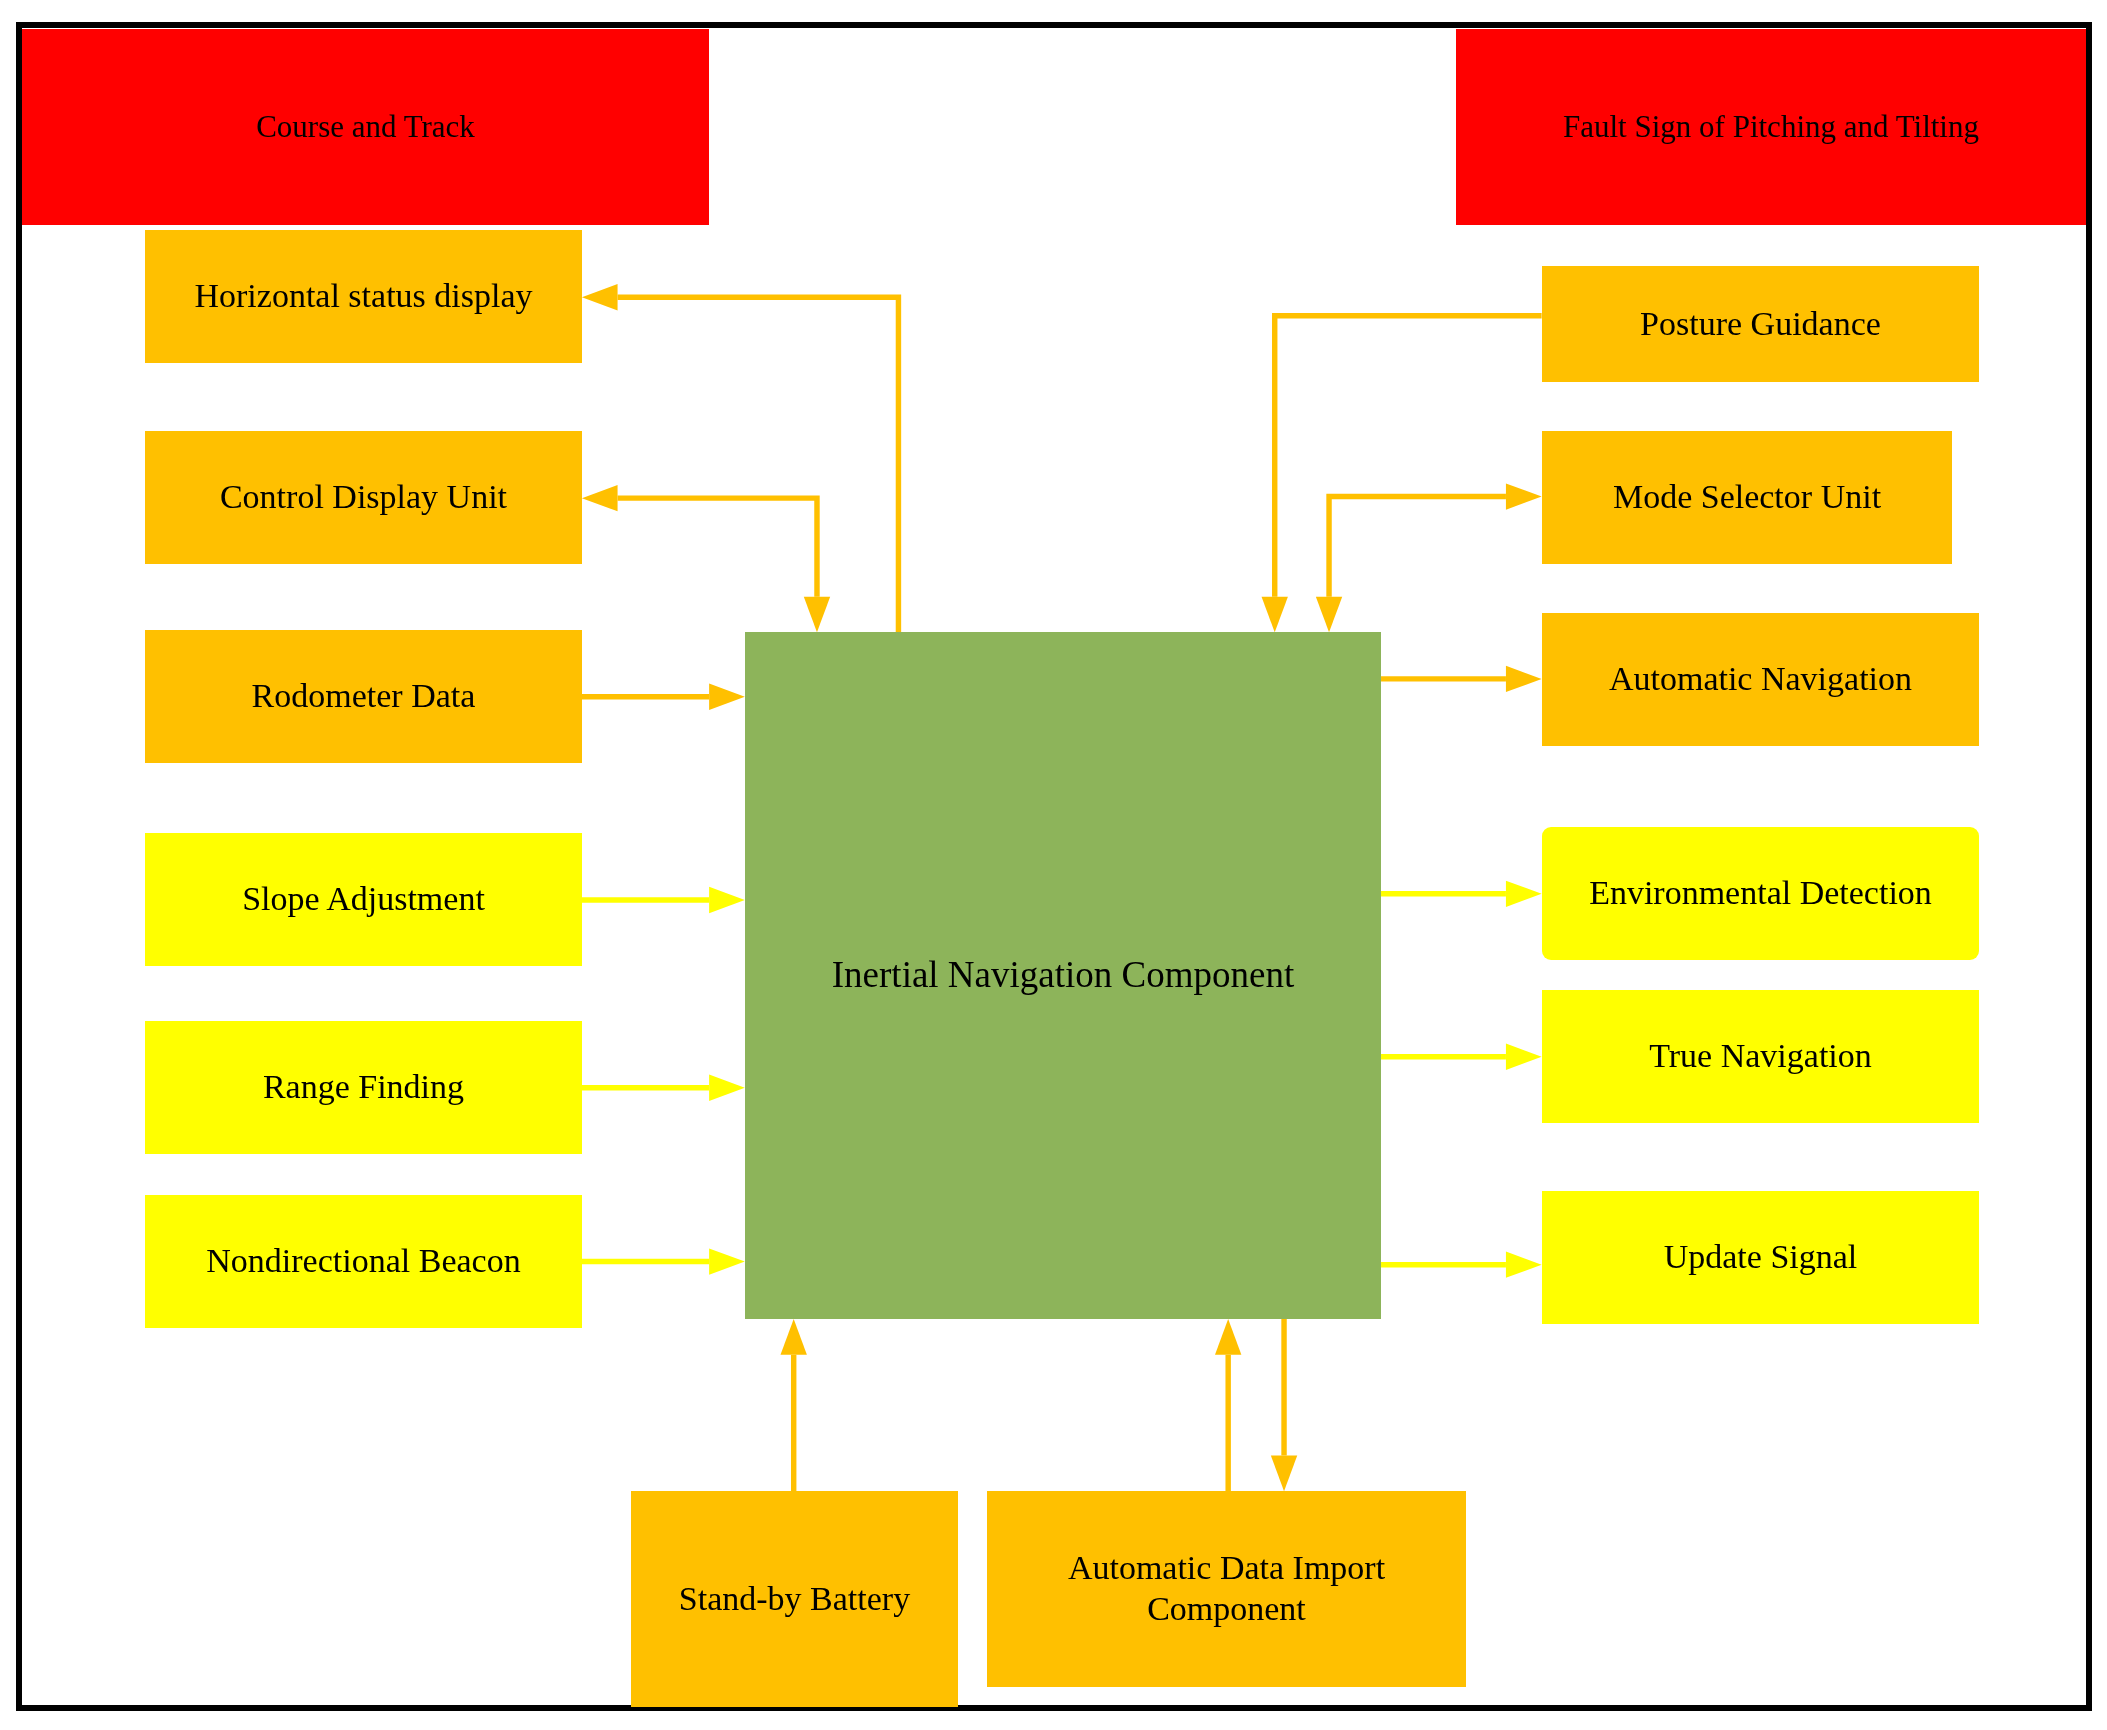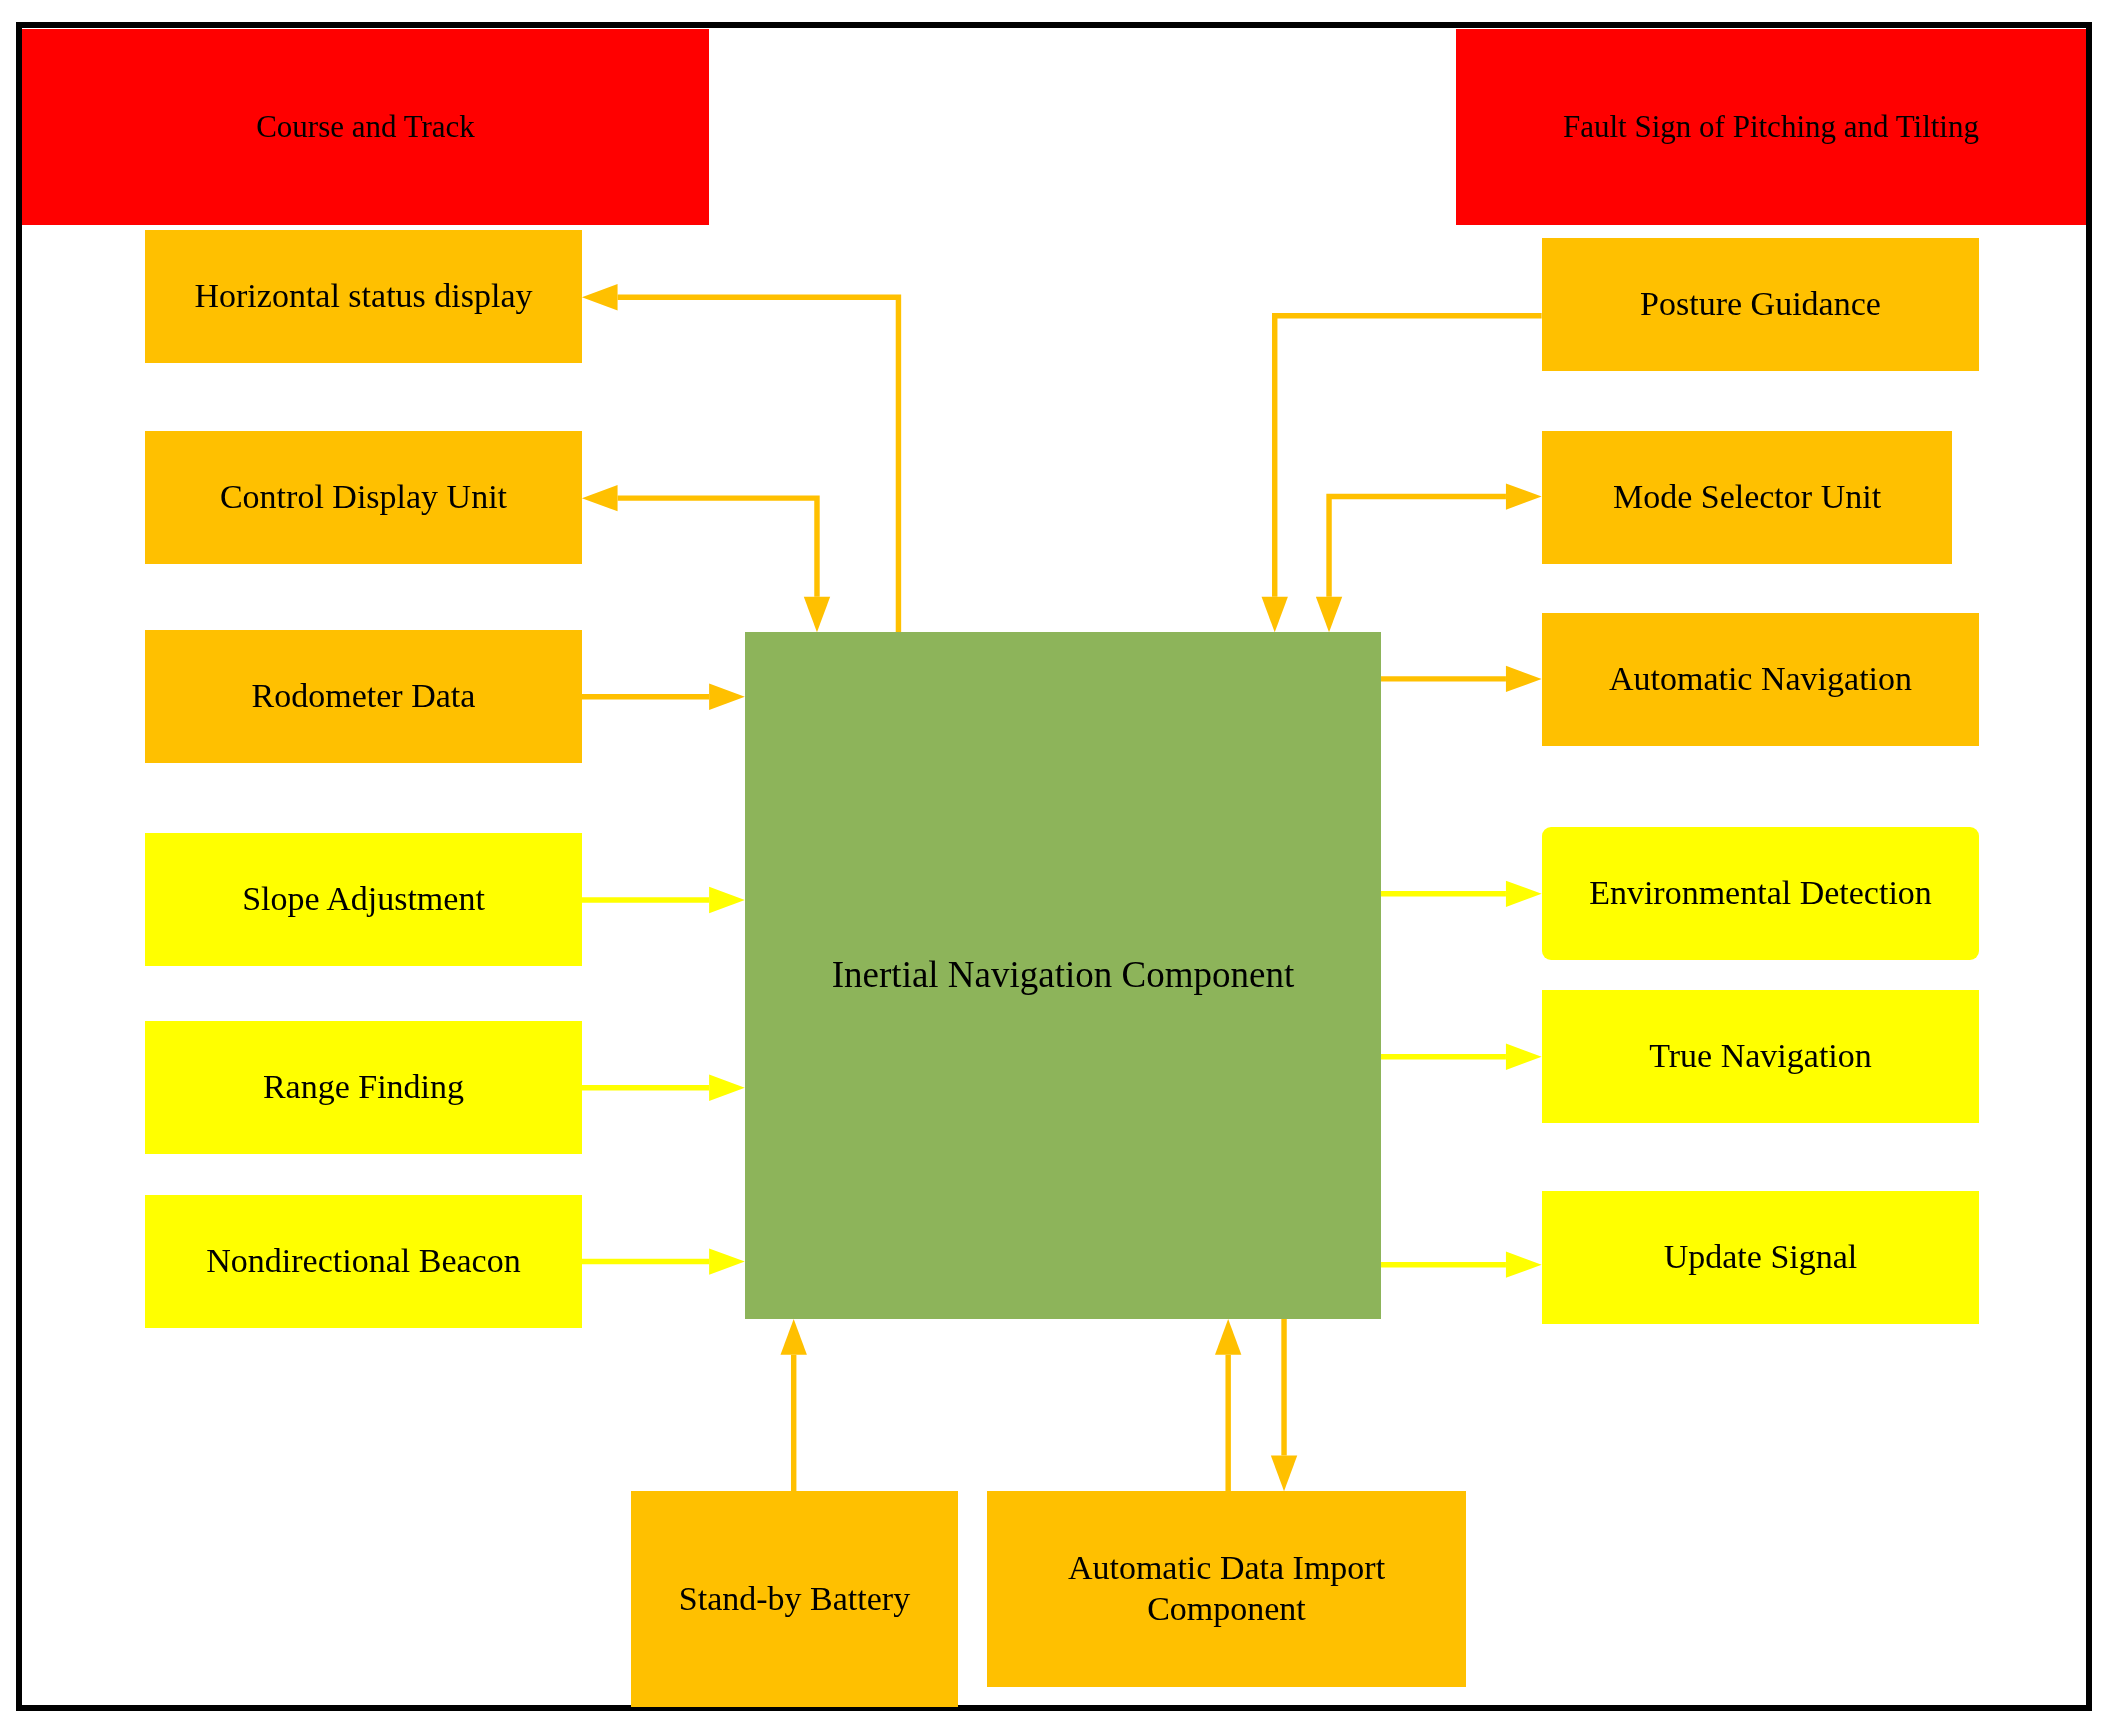--- a/index.html
+++ b/index.html
@@ -147,21 +147,21 @@
   <div class="box yellow" style="left:145px;top:833px;width:437px;height:133px;">
     <span>Slope Adjustment</span>
   </div>
   <div class="box yellow" style="left:145px;top:1021px;width:437px;height:133px;">
     <span>Range Finding</span>
   </div>
   <div class="box yellow" style="left:145px;top:1195px;width:437px;height:133px;">
     <span>Nondirectional Beacon</span>
   </div>
 
-  <div class="box orange" style="left:1542px;top:238px;width:437px;height:133px;text-align:center;">
+  <div class="box orange" style="left:1542px;top:266px;width:437px;height:116px;text-align:center;">
     <span>Posture Guidance</span>
   </div>
   <div class="box orange" style="left:1542px;top:431px;width:410px;height:133px;">
     <span>Mode Selector Unit</span>
   </div>
   <div class="box orange" style="left:1542px;top:613px;width:437px;height:133px;">
     <span>Automatic Navigation</span>
   </div>
   <div class="box yellow" style="left:1542px;top:827px;width:437px;height:133px;border-radius:9px;">
     <span>Environmental Detection</span>

